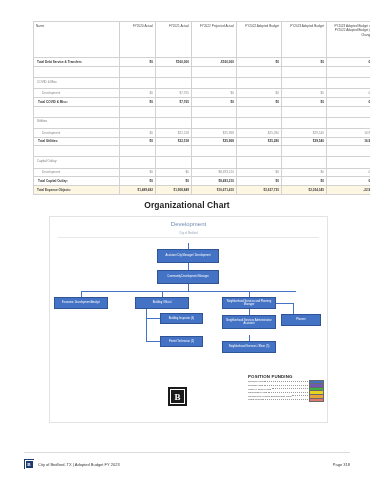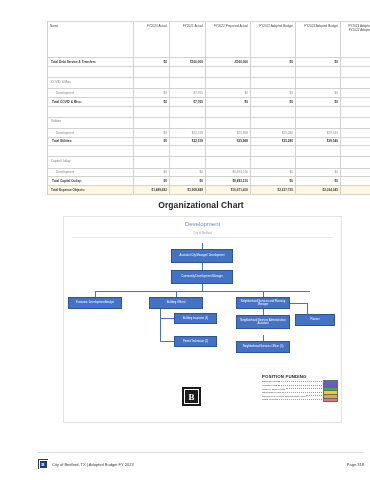--- a/index.html
+++ b/index.html
@@ -10,21 +10,21 @@
   body {
     width: 370px;
     height: 480px;
     font-family: "Liberation Sans", sans-serif;
     color: #2b2b2b;
     position: relative;
     overflow: hidden;
   }
   .page {
     position: absolute;
-    left: 16px; top: 0;
+    left: 2px; top: 0;
     width: 316px;
     height: 480px;
     background: #fff;
   }
 
   
   .table-wrap {
     position: absolute;
     left: 31px;
     top: 21px;

